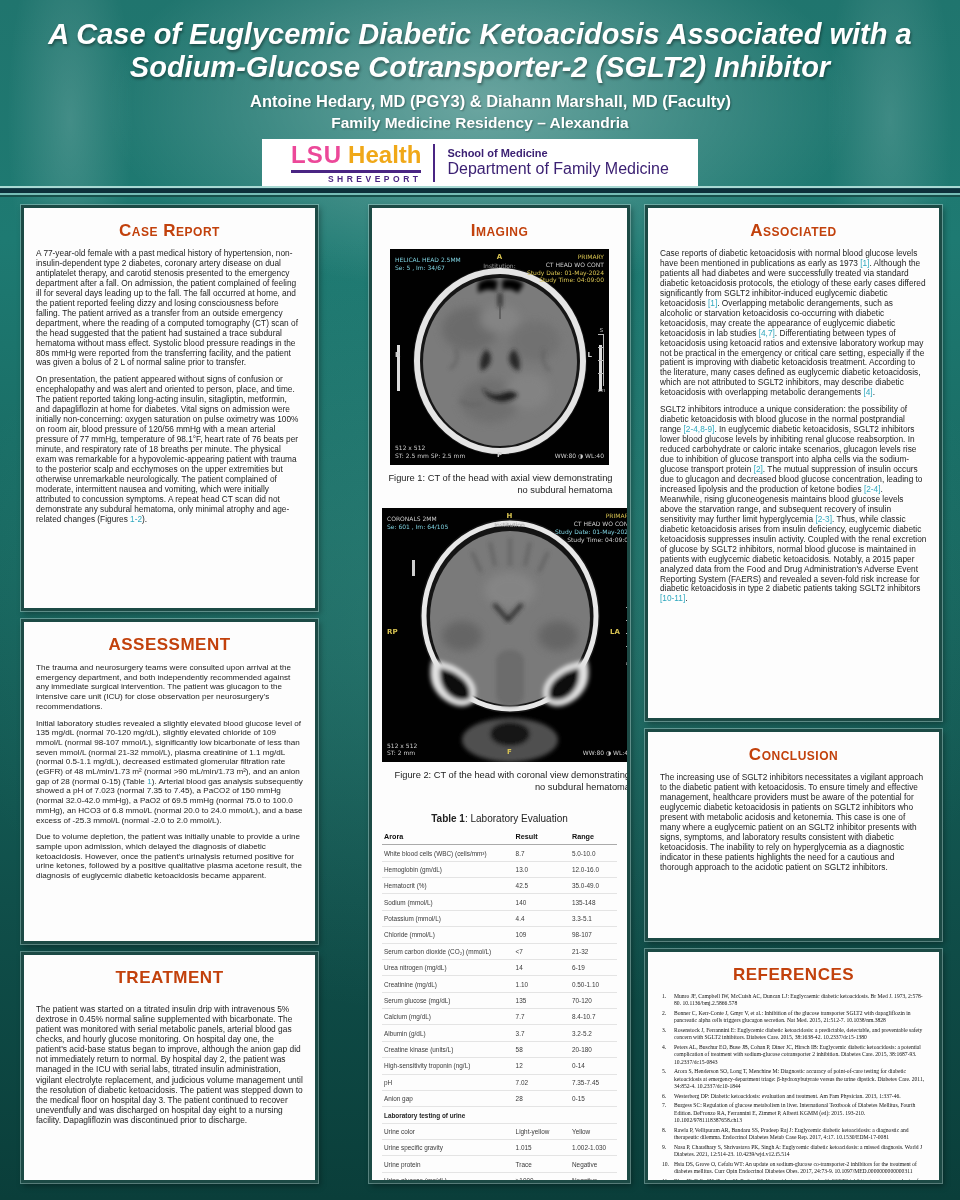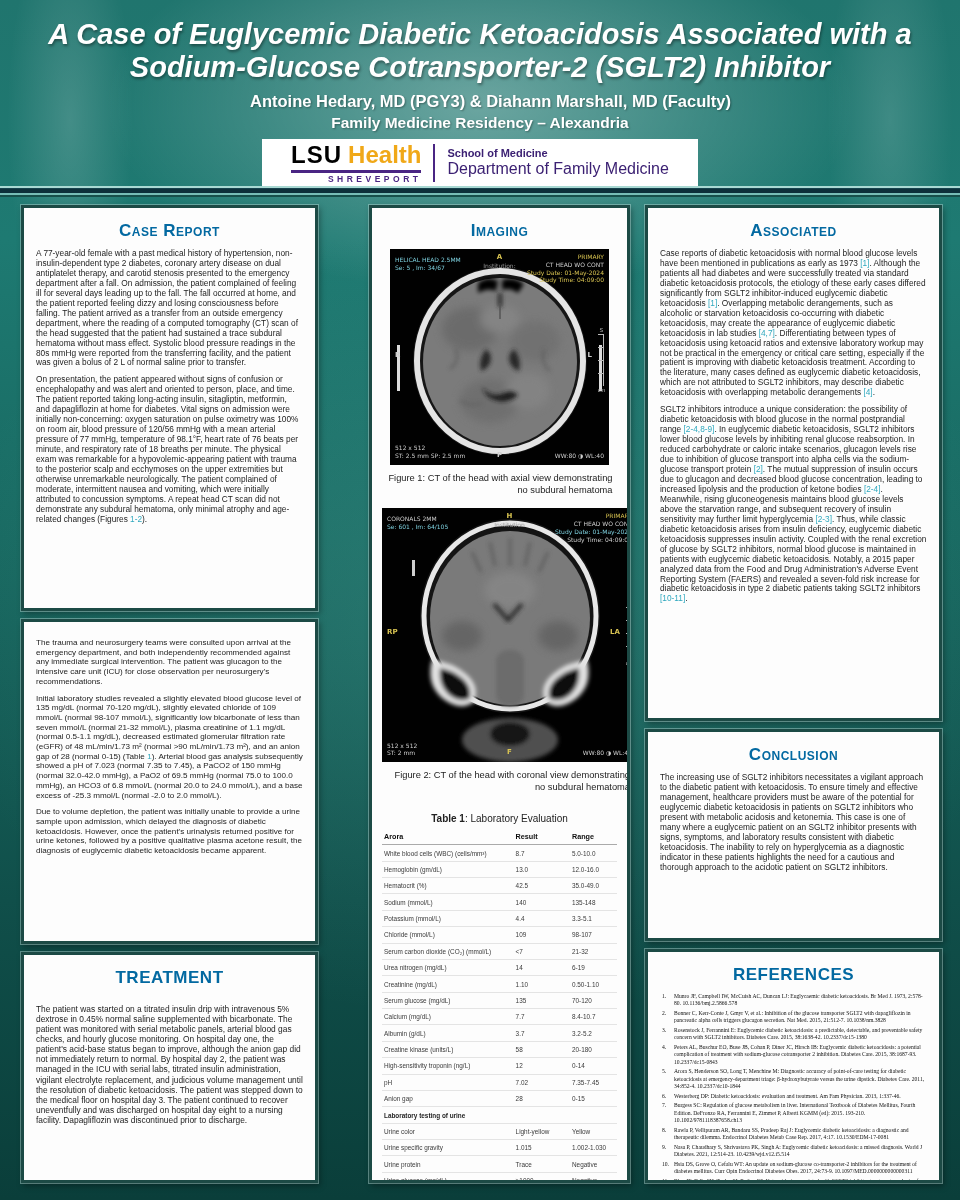--- a/index.html
+++ b/index.html
@@ -16,41 +16,41 @@
   
   .hdr { padding-top:18px; text-align:center; color:#fff; }
   .title-line { font-size:29px; font-weight:bold; font-style:italic; line-height:33px;
     text-shadow:1px 2px 3px rgba(0,0,0,.4); }
   .authors { margin-top:8px; font-size:16.5px; font-weight:bold; text-shadow:1px 1px 2px rgba(0,0,0,.35);margin-left:21px; }
   .affil   { margin-top:3px; font-size:15.5px; font-weight:bold; text-shadow:1px 1px 2px rgba(0,0,0,.35); }
   .logo-box { width:436px; height:47px; margin:7px auto 0; background:#fff;
     display:flex; align-items:center; justify-content:center; gap:12px; }
   .logo-left { text-align:center; }
   .lsu-row { display:flex; align-items:baseline; gap:6px; justify-content:center; }
-  .lsu  { color:#000000; font-weight:bold; font-size:24px; letter-spacing:1px; }
+  .lsu  { color:#ec4899; font-weight:bold; font-size:24px; letter-spacing:1px; }
   .health { color:#f0a818; font-weight:bold; font-size:24px; }
   .lsu-rule { height:3px; background:#4a2583; margin:1px 0 1px; }
   .city { color:#4a2583; font-weight:bold; font-size:8.5px; letter-spacing:3.5px; text-align:right; }
   .logo-div { width:2px; height:38px; background:#4a2583; }
   .logo-right { text-align:left; color:#3c2173; }
   .school { font-weight:bold; font-size:11px; }
   .dept { font-size:16px; margin-top:1px; }
   .hdr-divider { position:absolute; top:186px; left:0; width:960px; height:11px;
     background:linear-gradient(180deg,#a9d9d3 0 1.5px,#17434e 1.5px 3px,#0d303a 3px 7px,#77bdb6 7px 8.5px,#17504b 8.5px 11px); }
   
   .columns { position:absolute; top:205px; left:21px; display:flex; gap:15px; }
   .col { width:297px; display:flex; flex-direction:column; gap:8px; }
   .panel { box-sizing:border-box; background:#fdfdfd; border:3px solid #1c4a45;
     box-shadow:0 0 0 1px rgba(185,220,214,.45), 2px 3px 6px rgba(0,0,0,.35);
     padding:8px 12px; overflow:hidden; }
   .h-case{height:406px} .h-assess{height:325px} .h-treat{height:231px}
   .h-imaging{height:978px; padding:8px 10px;margin-left:36px;}
   .h-disc{height:516px} .h-conc{height:212px} .h-refs{height:234px}
   .section-heading { font-size:17px; font-weight:bold; font-variant:small-caps;
-    letter-spacing:.5px; text-align:center; color:#0369a1; margin:5px 0 8px; }
+    letter-spacing:.5px; text-align:center; color:#c2410c; margin:5px 0 8px; }
   .panel p { font-size:8.3px; line-height:1.2; color:#1c1c1c; margin:0 0 7px; text-align:left; }
   .h-assess p { font-size:8.1px; }
   .h-assess p:first-of-type { margin-top:8px; }
   .h-treat p { margin-top:16px; font-size:8.4px; }
   .cite { color:#2fa8be; }
   
   .ct { position:relative; background:#000; margin:0 auto; }
   .ct-1 { width:219px; height:216px; margin-top:4px; }
   .ct-2 { width:255px; height:254px; margin-top:12px; }
   .ov { position:absolute; font-size:6px; line-height:1.3; font-family:"DejaVu Sans", sans-serif; }
@@ -116,20 +116,21 @@
 
   <main class="columns">
 
     <section class="col">
       <article class="panel h-case">
         <h2 class="section-heading">Case Report</h2>
         <p class="rich"> A 77-year-old female with a past medical history of hypertension, non-insulin-dependent type 2 diabetes, coronary artery disease on dual antiplatelet therapy, and carotid stenosis presented to the emergency department after a fall. On admission, the patient complained of feeling ill for several days leading up to the fall. The fall occurred at home, and the patient reported feeling dizzy and losing consciousness before falling. The patient arrived as a transfer from an outside emergency department, where the reading of a computed tomography (CT) scan of the head suggested that the patient had sustained a trace subdural hematoma without mass effect. Systolic blood pressure readings in the 80s mmHg were reported from the transferring facility, and the patient was given a bolus of 2 L of normal saline prior to transfer.</p>
         <p class="rich">On presentation, the patient appeared without signs of confusion or encephalopathy and was alert and oriented to person, place, and time. The patient reported taking long-acting insulin, sitagliptin, metformin, and dapagliflozin at home for diabetes. Vital signs on admission were initially non-concerning: oxygen saturation on pulse oximetry was 100% on room air, blood pressure of 120/56 mmHg with a mean arterial pressure of 77 mmHg, temperature of 98.1°F, heart rate of 76 beats per minute, and respiratory rate of 18 breaths per minute. The physical exam was remarkable for a hypovolemic-appearing patient with trauma to the posterior scalp and ecchymoses on the upper extremities but otherwise unremarkable neurologically. The patient complained of moderate, intermittent nausea and vomiting, which were initially attributed to concussion symptoms. A repeat head CT scan did not demonstrate any subdural hematoma, only minimal atrophy and age-related changes (Figures <span class="cite">1-2</span>).</p>
       </article>
       <article class="panel h-assess">
+        <h2 class="section-heading">ASSESSMENT</h2>
         <p class="rich">The trauma and neurosurgery teams were consulted upon arrival at the emergency department, and both independently recommended against any immediate surgical intervention. The patient was glucagon to the intensive care unit (ICU) for close observation per neurosurgery's recommendations.</p>
         <p class="rich">Initial laboratory studies revealed a slightly elevated blood glucose level of 135 mg/dL (normal 70-120 mg/dL), slightly elevated chloride of 109 mmol/L (normal 98-107 mmol/L), significantly low bicarbonate of less than seven mmol/L (normal 21-32 mmol/L), plasma creatinine of 1.1 mg/dL (normal 0.5-1.1 mg/dL), decreased estimated glomerular filtration rate (eGFR) of 48 mL/min/1.73 m² (normal &gt;90 mL/min/1.73 m²), and an anion gap of 28 (normal 0-15) (Table <span class="cite">1</span>). Arterial blood gas analysis subsequently showed a pH of 7.023 (normal 7.35 to 7.45), a PaCO2 of 150 mmHg (normal 32.0-42.0 mmHg), a PaO2 of 69.5 mmHg (normal 75.0 to 100.0 mmHg), an HCO3 of 6.8 mmol/L (normal 20.0 to 24.0 mmol/L), and a base excess of -25.3 mmol/L (normal -2.0 to 2.0 mmol/L).</p>
         <p class="rich">Due to volume depletion, the patient was initially unable to provide a urine sample upon admission, which delayed the diagnosis of diabetic ketoacidosis. However, once the patient's urinalysis returned positive for urine ketones, followed by a positive qualitative plasma acetone result, the diagnosis of euglycemic diabetic ketoacidosis became apparent.</p>
       </article>
       <article class="panel h-treat">
         <h2 class="section-heading">TREATMENT</h2>
         <p class="rich">The patient was started on a titrated insulin drip with intravenous 5% dextrose in 0.45% normal saline supplemented with bicarbonate. The patient was monitored with serial metabolic panels, arterial blood gas checks, and hourly glucose monitoring. On hospital day one, the patient's acid-base status began to improve, although the anion gap did not immediately return to normal. By hospital day 2, the patient was managed in the ICU with serial labs, titrated insulin administration, vigilant electrolyte replacement, and judicious volume management until the resolution of diabetic ketoacidosis. The patient was stepped down to the medical floor on hospital day 3. The patient continued to recover uneventfully and was discharged on hospital day eight to a nursing facility. Dapagliflozin was discontinued prior to discharge.</p>
       </article>
     </section>
 

